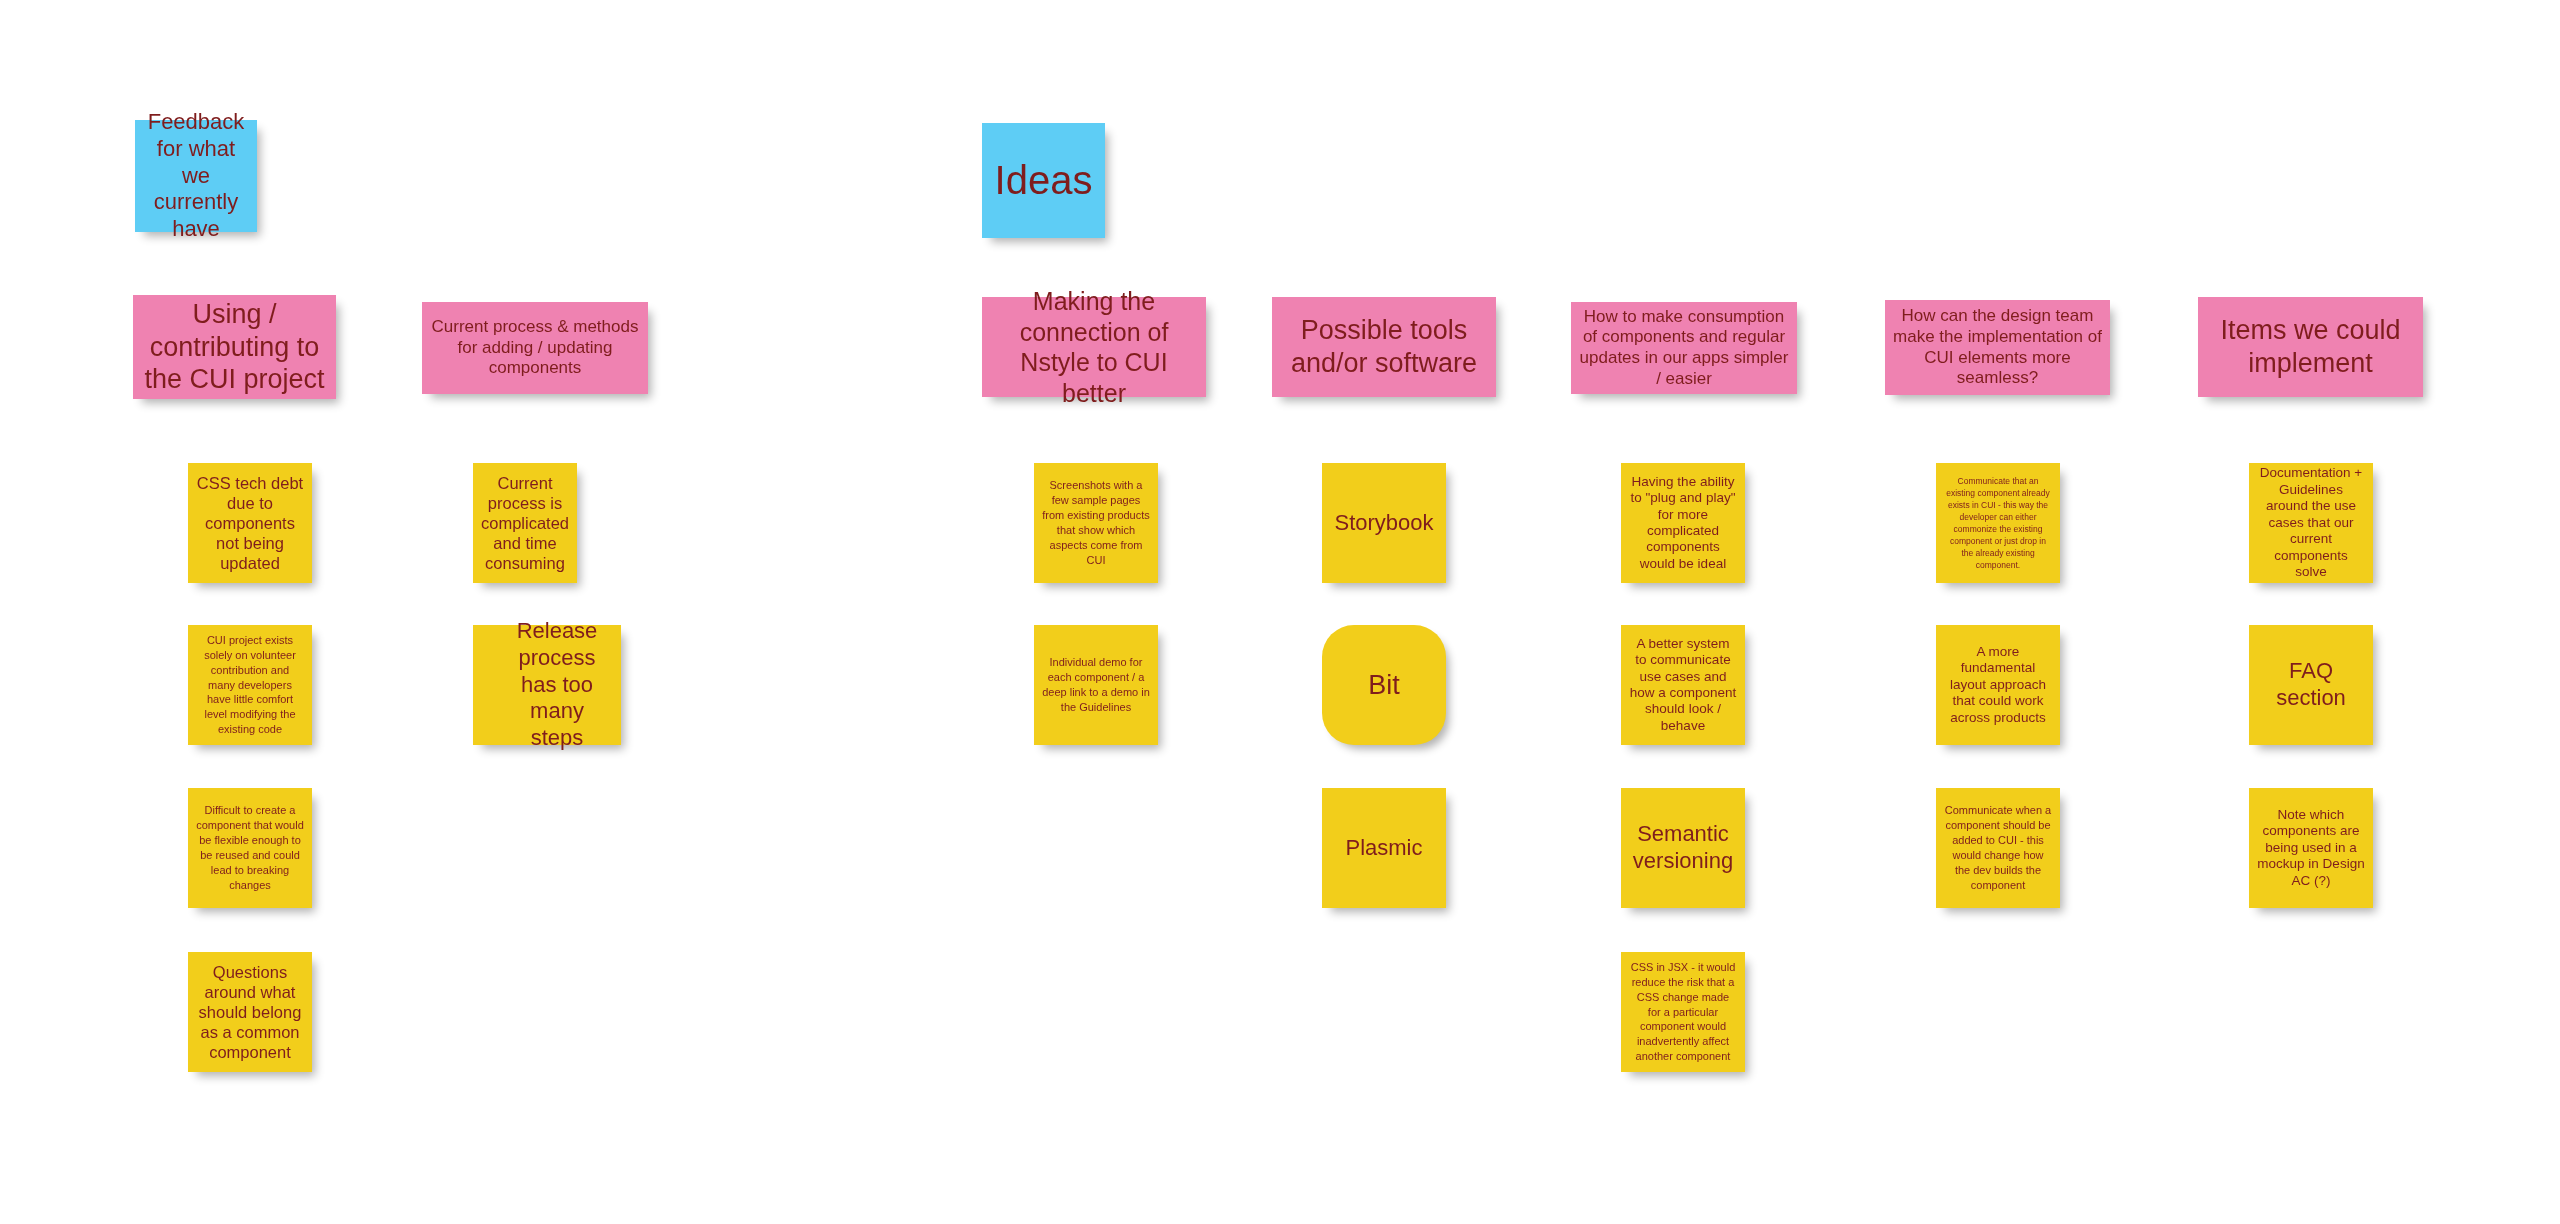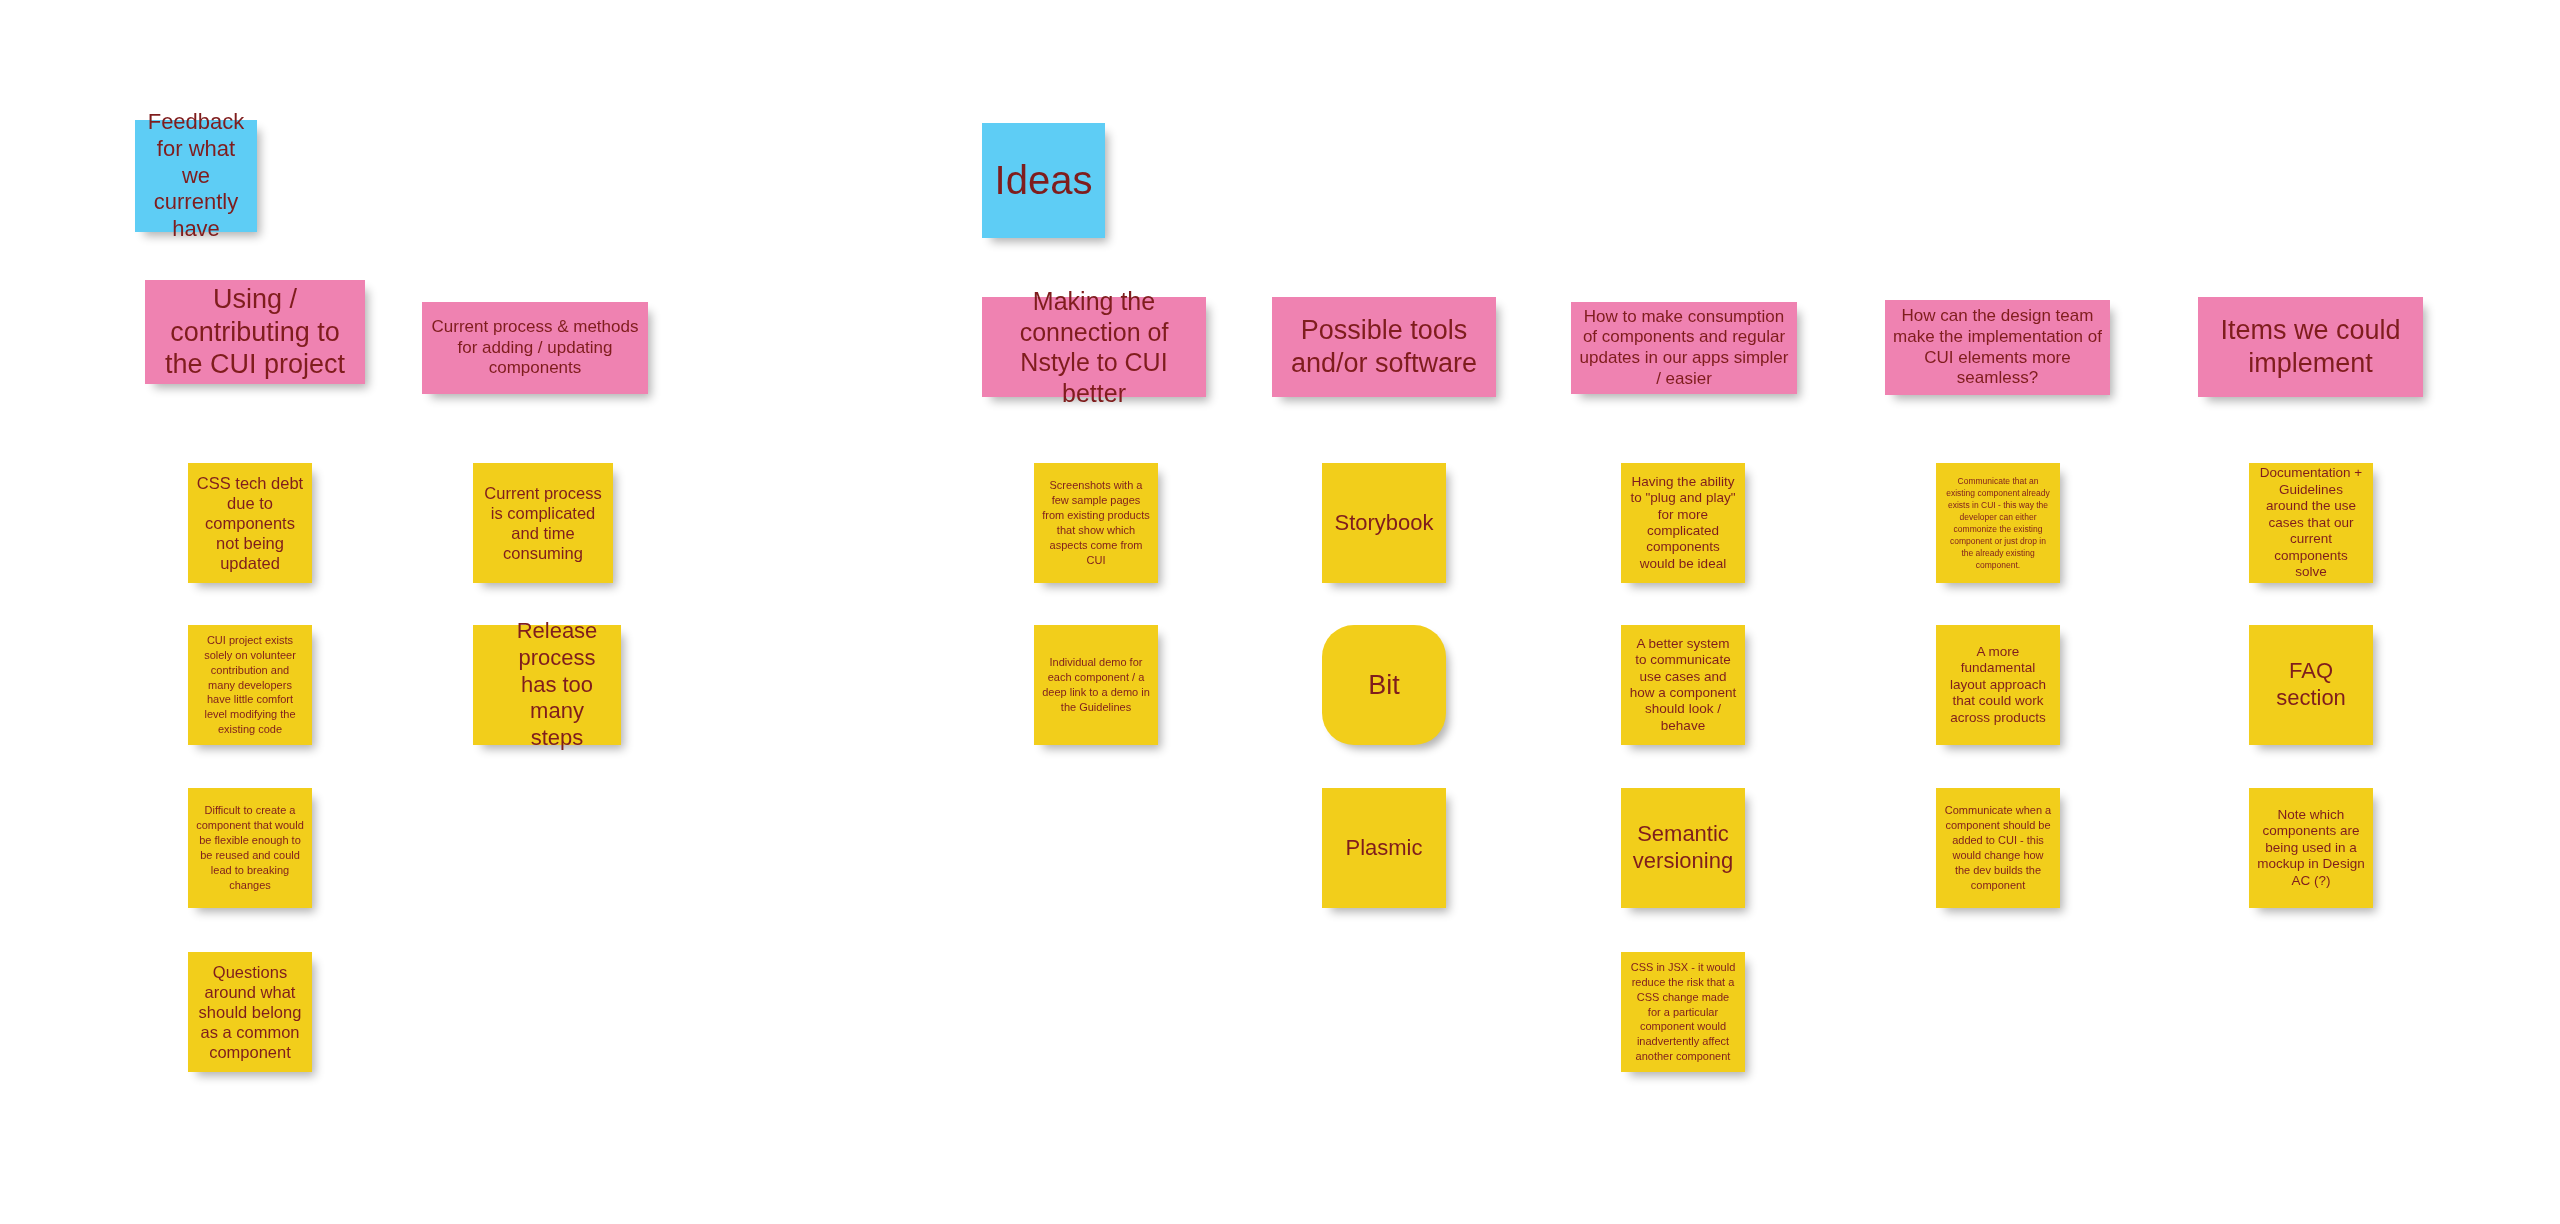--- a/index.html
+++ b/index.html
@@ -59,21 +59,21 @@
 <div id="board">
 
   <div class="note blue hdr-small" style="left:135px; top:120px; width:122px; height:112px;">
     <span class="txt">Feedback for what we currently have</span>
   </div>
 
   <div class="note blue hdr-big" style="left:982px; top:123px; width:123px; height:115px;">
     <span class="txt">Ideas</span>
   </div>
 
-  <div class="note pink p-lg" style="left:133px; top:280px; width:220px; height:104px;margin-left:12px;">
+  <div class="note pink p-lg" style="left:133px; top:295px; width:203px; height:104px;">
     <span class="txt">Using / contributing to the CUI project</span>
   </div>
 
   <div class="note yellow y-md" style="left:188px; top:463px; width:124px; height:120px;">
     <span class="txt">CSS tech debt due to components not being updated</span>
   </div>
 
   <div class="note yellow y-xs" style="left:188px; top:625px; width:124px; height:120px;">
     <span class="txt">CUI project exists solely on volunteer contribution and many developers have little comfort level modifying the existing code</span>
   </div>
@@ -83,21 +83,21 @@
   </div>
 
   <div class="note yellow y-md" style="left:188px; top:952px; width:124px; height:120px;">
     <span class="txt">Questions around what should belong as a common component</span>
   </div>
 
   <div class="note pink p-sm" style="left:422px; top:302px; width:226px; height:92px;">
     <span class="txt">Current process &amp; methods for adding / updating components</span>
   </div>
 
-  <div class="note yellow y-md" style="left:473px; top:463px; width:140px; height:120px;">
+  <div class="note yellow y-md" style="left:473px; top:463px; width:104px; height:120px;">
     <span class="txt">Current process is complicated and time consuming</span>
   </div>
 
   <div class="note yellow y-lg" style="left:473px; top:625px; width:148px; height:120px;padding-left:28px;">
     <span class="txt">Release process has too many steps</span>
   </div>
 
   <div class="note pink p-md" style="left:982px; top:297px; width:224px; height:100px;">
     <span class="txt">Making the connection of Nstyle to CUI better</span>
   </div>

